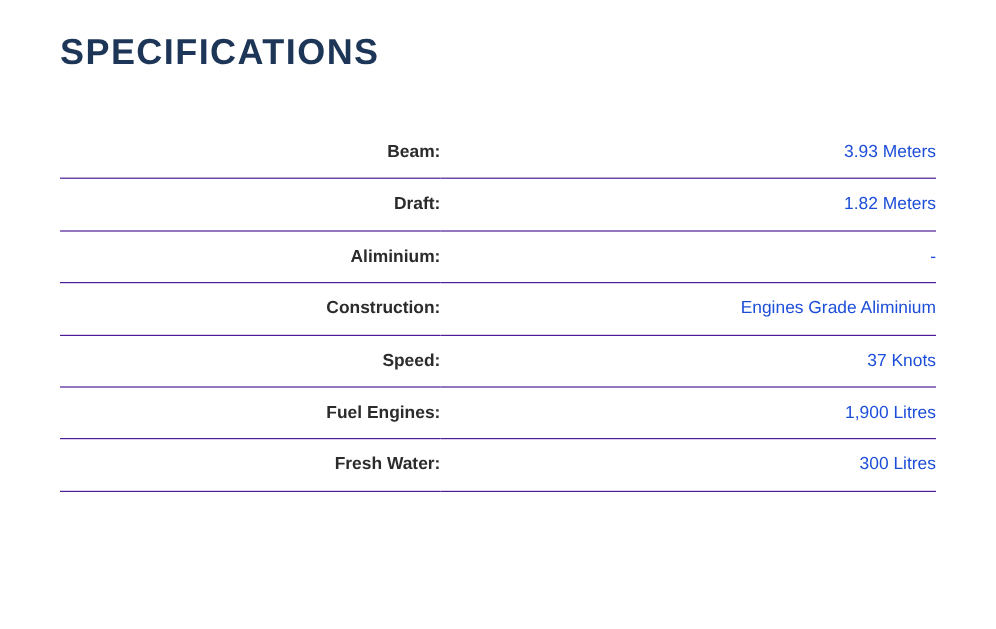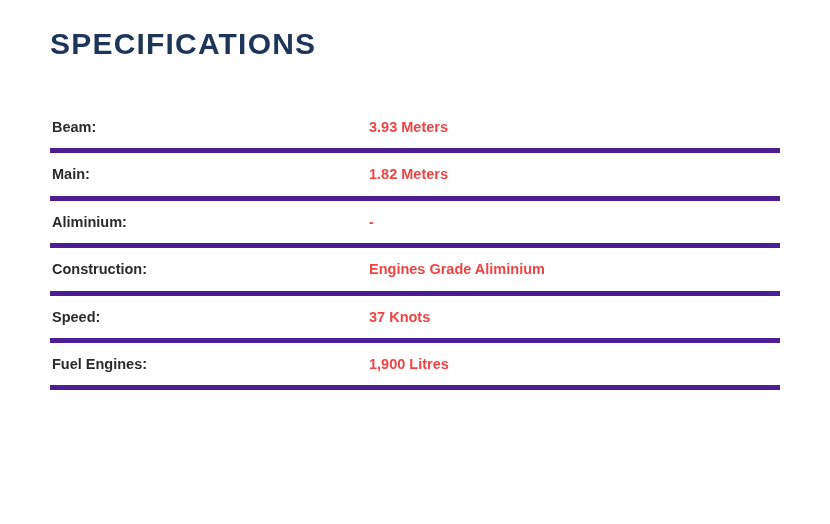--- a/index.html
+++ b/index.html
@@ -35,57 +35,58 @@
   }
   .spec-table {
     margin-top: 44px;
     margin-left: 8px;
     margin-right: 8px;
     border-collapse: collapse;
     width: calc(100% - 16px);
     table-layout: fixed;
   }
   .spec-table tr {
-    border-bottom: 5px solid #4c1d95;
+    border-bottom: 1px solid #4c1d95;
+    text-align: right;
   }
   .spec-table td {
     padding: 13px 0 12px 0;
     font-size: 14.5px;
     vertical-align: middle;
     line-height: 1.2;
   }
   .spec-label {
     width: 315px;
     color: #2b2b2b;
     font-weight: bold;
     padding-left: 2px !important;
   }
   .spec-value {
-    color: #ef4444;
-    font-weight: bold;
+    color: #1d4ed8;
+    font-weight: normal;
     padding-left: 2px !important;
   }
 </style>
 </head>
 <body>
 
 <div class="page">
 
   <h1 class="spec-title">SPECIFICATIONS</h1>
 
   <table class="spec-table">
     <tbody>
 
       <tr>
         <td class="spec-label">Beam:</td>
         <td class="spec-value">3.93 Meters</td>
       </tr>
 
       <tr>
-        <td class="spec-label">Main:</td>
+        <td class="spec-label">Draft:</td>
         <td class="spec-value">1.82 Meters</td>
       </tr>
 
       <tr>
         <td class="spec-label">Aliminium:</td>
         <td class="spec-value">-</td>
       </tr>
 
       <tr>
         <td class="spec-label">Construction:</td>
@@ -97,17 +98,21 @@
         <td class="spec-label">Speed:</td>
         <td class="spec-value">37 Knots</td>
       </tr>
 
       <tr>
         <td class="spec-label">Fuel Engines:</td>
         <td class="spec-value">1,900 Litres</td>
       </tr>
 
 
+      <tr>
+        <td class="spec-label">Fresh Water:</td>
+        <td class="spec-value">300 Litres</td>
+      </tr>
 
     </tbody>
   </table>
 
 </div>
 
 </body></html>

